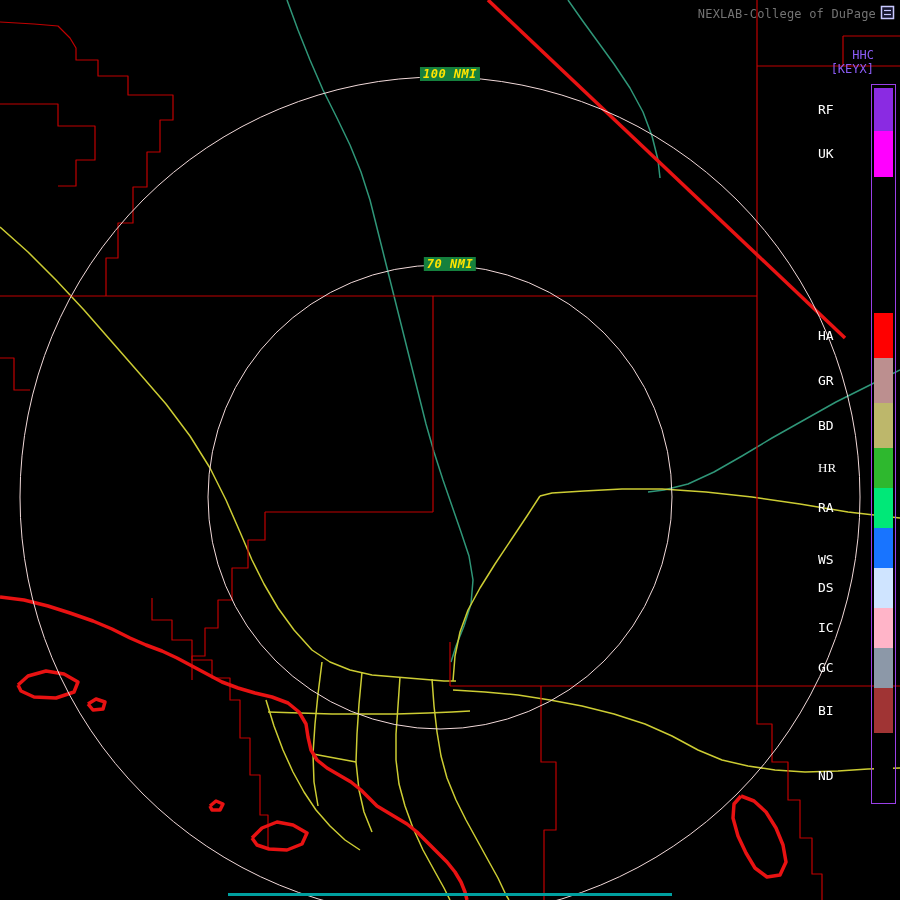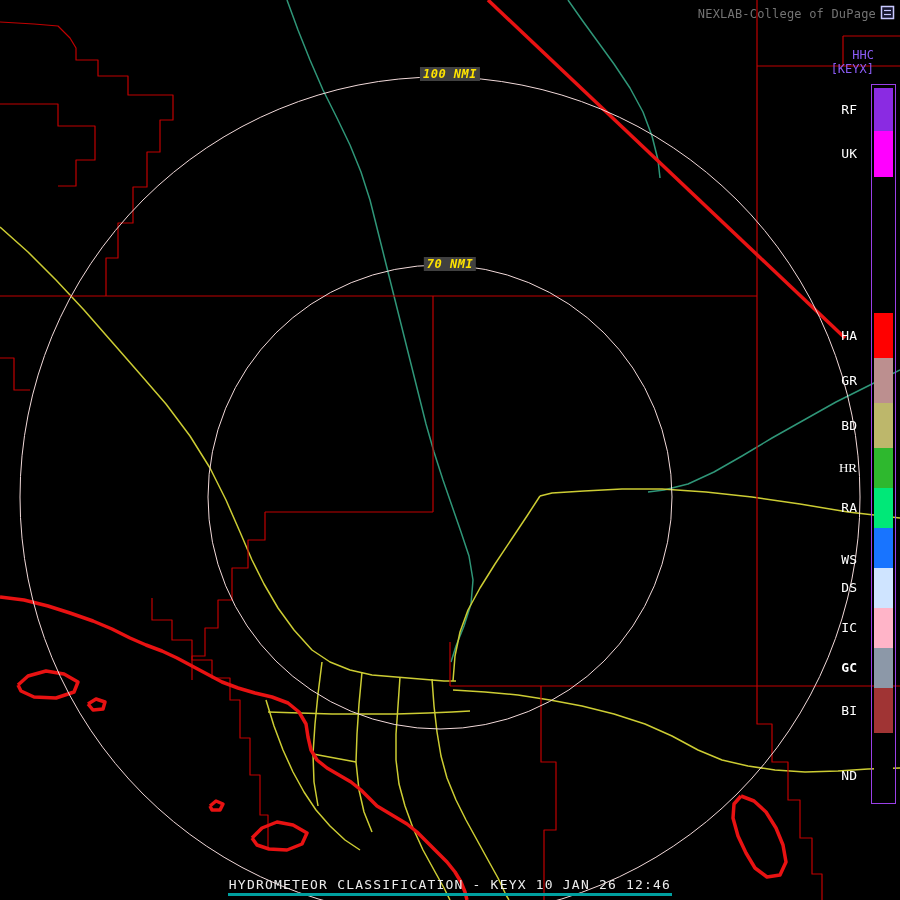--- a/index.html
+++ b/index.html
@@ -3,36 +3,36 @@
 <meta charset="utf-8">
 <style>
   html,body{margin:0;padding:0;background:#000;}
   #screen{
     position:relative;width:900px;height:900px;background:#000;
     overflow:hidden;font-family:"DejaVu Sans Mono","Liberation Mono",monospace;
   }
   #map-svg{position:absolute;left:0;top:0;}
   .ring-label{
     position:absolute;transform:translate(-50%,-50%);
-    background:#404040;color:#ffe400;font-size:12px;font-weight:bold;
+    background:#15803d;color:#ffe400;font-size:12px;font-weight:bold;
     font-style:italic;padding:0 3px;white-space:nowrap;letter-spacing:.5px;
   }
   #header-title{
     position:absolute;top:7px;right:24px;color:#737373;font-size:12px;
     letter-spacing:.2px;white-space:nowrap;
   }
   #header-icon{position:absolute;top:5px;right:5px;width:15px;height:15px;}
   #product-code{
     position:absolute;top:48px;right:26px;color:#8b5cf6;font-size:12px;
     text-align:right;line-height:14px;white-space:nowrap;
   }
   #legend-border{position:absolute;left:871px;top:84px;width:23px;height:718px;border:1px solid #9a40e8;}
   .legend-block{position:absolute;left:874px;width:19px;}
   .legend-label{
-    position:absolute;right:43px;width:46px;text-align:right;
+    position:absolute;right:36px;width:46px;
     color:#ffffff;font-size:13px;line-height:15px;
   }
   #footer-underline{position:absolute;left:228px;top:893px;width:444px;height:3px;}
   #footer-title{
     position:absolute;left:0;right:0;top:877px;text-align:center;
     color:#ececec;font-size:13px;letter-spacing:1.2px;white-space:nowrap;
   }
 </style>
 </head>
 <body>
@@ -119,21 +119,20 @@
       <div class="legend-label" style="top: 102px;">RF</div>
       <div class="legend-label" style="top: 146px;">UK</div>
       <div class="legend-label" style="top: 328px;">HA</div>
       <div class="legend-label" style="top: 373px;">GR</div>
       <div class="legend-label" style="top: 418px;">BD</div>
       <div class="legend-label" style="top: 460px; font-family: Liberation Serif, serif;">HR</div>
       <div class="legend-label" style="top: 500px;">RA</div>
       <div class="legend-label" style="top: 540px; margin-top: 12px;">WS</div>
       <div class="legend-label" style="top: 580px;">DS</div>
       <div class="legend-label" style="top: 620px;">IC</div>
-      <div class="legend-label" style="top: 660px; font-weight: bold;">GC</div>
+      <div class="legend-label" style="top: 660px;">GC</div>
       <div class="legend-label" style="top: 703px;">BI</div>
       <div class="legend-label" style="top: 768px;">ND</div>
     </div>
 
   <div id="footer-underline" style="background: rgb(0, 160, 160);"></div>
-  <div id="footer-title">HYDROMETEOR CLASSIFICATION - KEYX 10 JAN 26 12:46</div>
 
 </div>
 
 </body></html>

